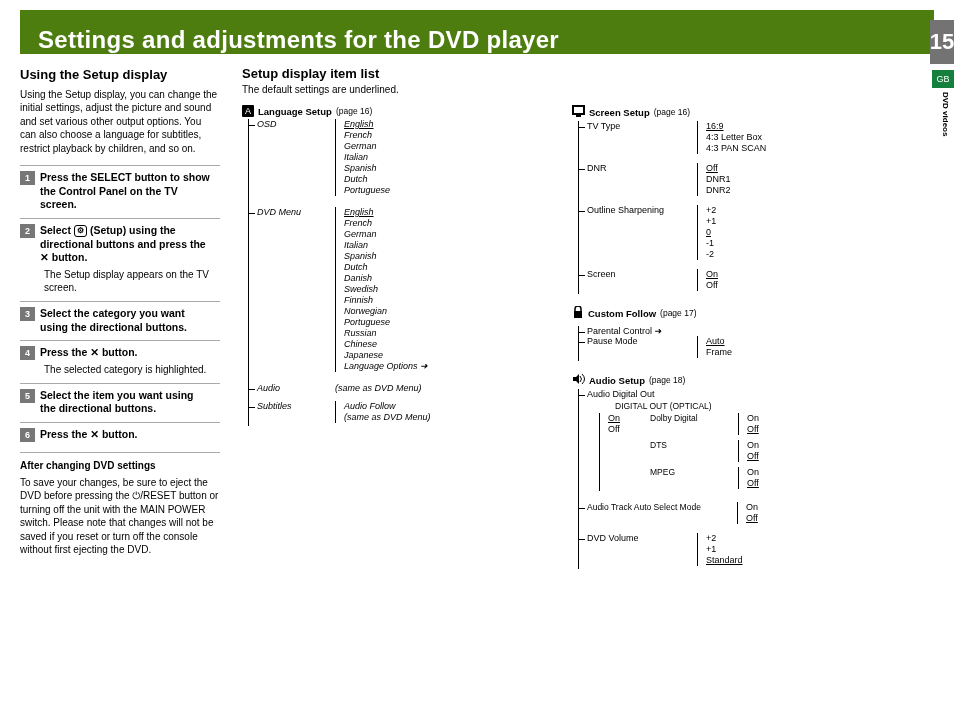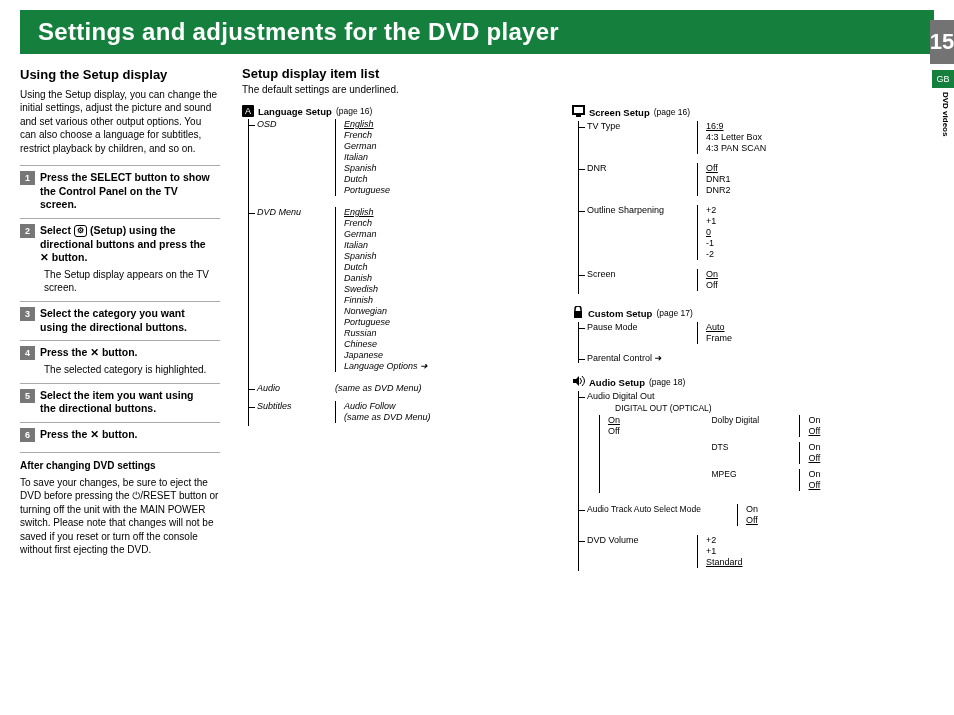--- a/index.html
+++ b/index.html
@@ -1,17 +1,17 @@
 <!DOCTYPE html>
 <html><head>
 <meta charset="utf-8">
 <style>
   body{margin:0;background:#fff;font-family:Arial,Helvetica,sans-serif;color:#000;}
   .page{width:954px;height:715px;position:relative;margin:0 auto;}
-  .banner{background:#15803d;color:#fff;margin:10px 20px 12px 20px;display:flex;align-items:center;padding:0 18px;height:44px;}
+  .banner{background:#4d7c0f;color:#fff;margin:10px 20px 12px 20px;display:flex;align-items:flex-end;padding:0 18px;height:44px;}
   .banner h1{font-family:"Arial Black",Arial,sans-serif;font-weight:900;font-size:24px;margin:0;letter-spacing:0.3px;}
   .pagenum{position:absolute;right:0;top:10px;width:24px;height:44px;background:#737373;color:#fff;font-size:22px;font-weight:700;display:flex;align-items:center;justify-content:center;}
   .gb-tab{position:absolute;right:0;top:60px;width:22px;height:18px;background:#15803d;color:#fff;font-size:9px;display:flex;align-items:center;justify-content:center;}
   .side-label{position:absolute;right:4px;top:82px;font-size:8px;font-weight:700;writing-mode:vertical-rl;}
   .cols{display:flex;gap:22px;padding:0 20px;}
   .left{width:200px;font-size:10px;line-height:1.35;}
   .left h2{font-family:"Arial Black",Arial,sans-serif;font-weight:900;font-size:13px;margin:0 0 4px;}
   .left p{margin:0 0 10px;}
   ol.steps{list-style:none;padding:0;margin:0 0 10px;}
   ol.steps>li{margin-bottom:6px;border-top:1px solid #aaa;padding-top:5px;}
@@ -30,21 +30,21 @@
   .sec-title{font-weight:700;font-size:9.5px;}
   .sec-page{font-size:8.5px;}
   ul.vals{list-style:none;margin:0 0 3px;padding:0;}
   ul.vals li{margin:0;padding:0 0 1px;}
   .u{text-decoration:underline;}
   .row{display:flex;align-items:flex-start;}
   .lvl1{width:78px;flex-shrink:0;padding-left:8px;position:relative;}
   .lvl2{flex:1;}
   .lvl1::before{content:"";position:absolute;left:0;top:6px;width:6px;height:1px;background:#000;}
   .nested{margin-left:20px;}
-  .sub-row{display:flex;align-items:flex-start;margin-bottom:2px;justify-content:center;}
+  .sub-row{display:flex;align-items:flex-start;margin-bottom:2px;}
   .sub-lab{width:88px;flex-shrink:0;font-size:8.5px;}
   .svg-icon{display:inline-block;vertical-align:middle;}
 </style>
 </head>
 <body>
 
 <div class="page">
   <div class="pagenum">15</div>
   <div class="gb-tab">GB</div>
   <div class="side-label">DVD videos</div>
@@ -189,35 +189,35 @@
                   </ul>
                 </div>
               </div>
           </div>
 
           <div class="sec-head">
             <span class="svg-icon"><svg width="12" height="12">
                   <rect x="2" y="5" width="8" height="7" fill="#000"></rect>
                   <path d="M3 5 V3 a3 3 0 0 1 6 0 V5" fill="none" stroke="#000" stroke-width="1.5"></path>
                 </svg></span>
-            <span class="sec-title">Custom Setup</span>
+            <span class="sec-title">Custom Follow</span>
             <span class="sec-page">(page 17)</span>
           </div>
           <div style="margin-left:6px;border-left:1px solid #000;padding-left:0;margin-bottom:12px;">
+            <div class="row" style="margin-top:6px;">
+                <div class="lvl1" style="width:140px">Parental Control ➜</div>
+              </div>
             <div class="row">
                 <div class="lvl1" style="width:110px">Pause Mode</div>
                 <div class="lvl2">
                   <ul class="vals" id="pause-list" style="border-left:1px solid #000;padding-left:8px;">
                     <li><span class="u">Auto</span></li>
                     <li>Frame</li>
                   </ul>
                 </div>
-              </div>
-            <div class="row" style="margin-top:6px;">
-                <div class="lvl1" style="width:140px">Parental Control ➜</div>
               </div>
           </div>
 
           <div class="sec-head">
             <span class="svg-icon"><svg width="13" height="12">
                   <polygon points="1,4 4,4 7,1 7,11 4,8 1,8" fill="#000"></polygon>
                   <path d="M8 3 q3 3 0 6" fill="none" stroke="#000"></path>
                   <path d="M10 1 q5 5 0 10" fill="none" stroke="#000"></path>
                 </svg></span>
             <span class="sec-title">Audio Setup</span>

